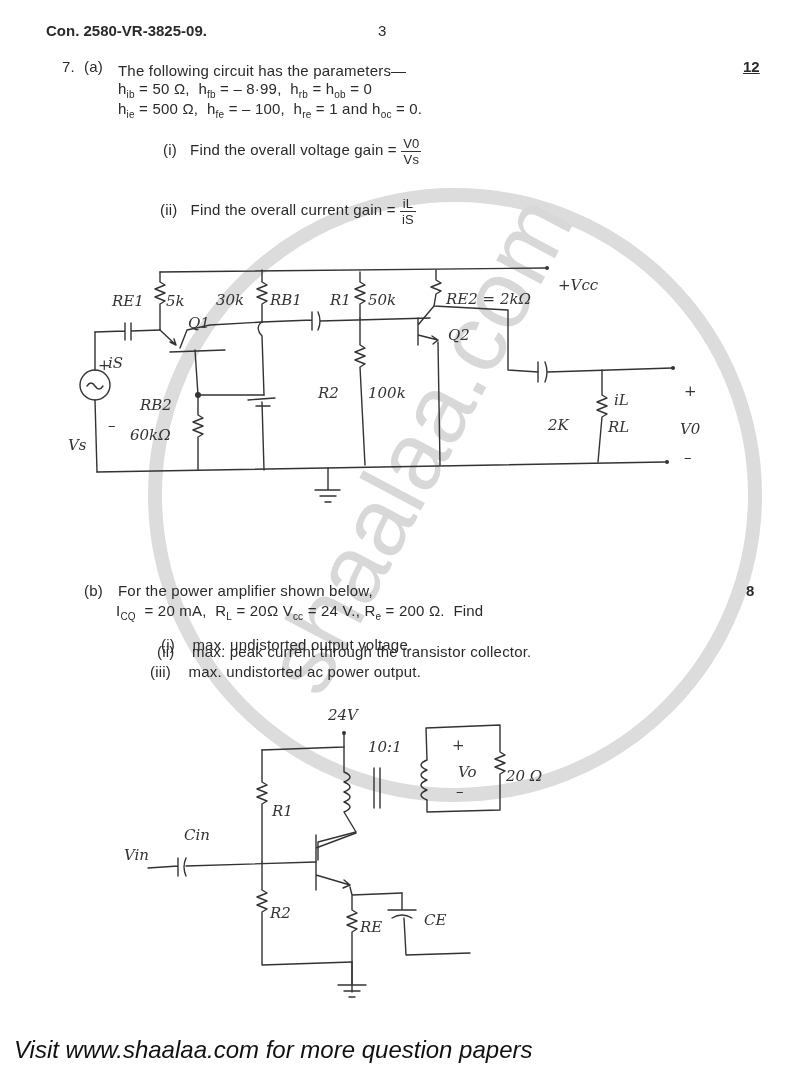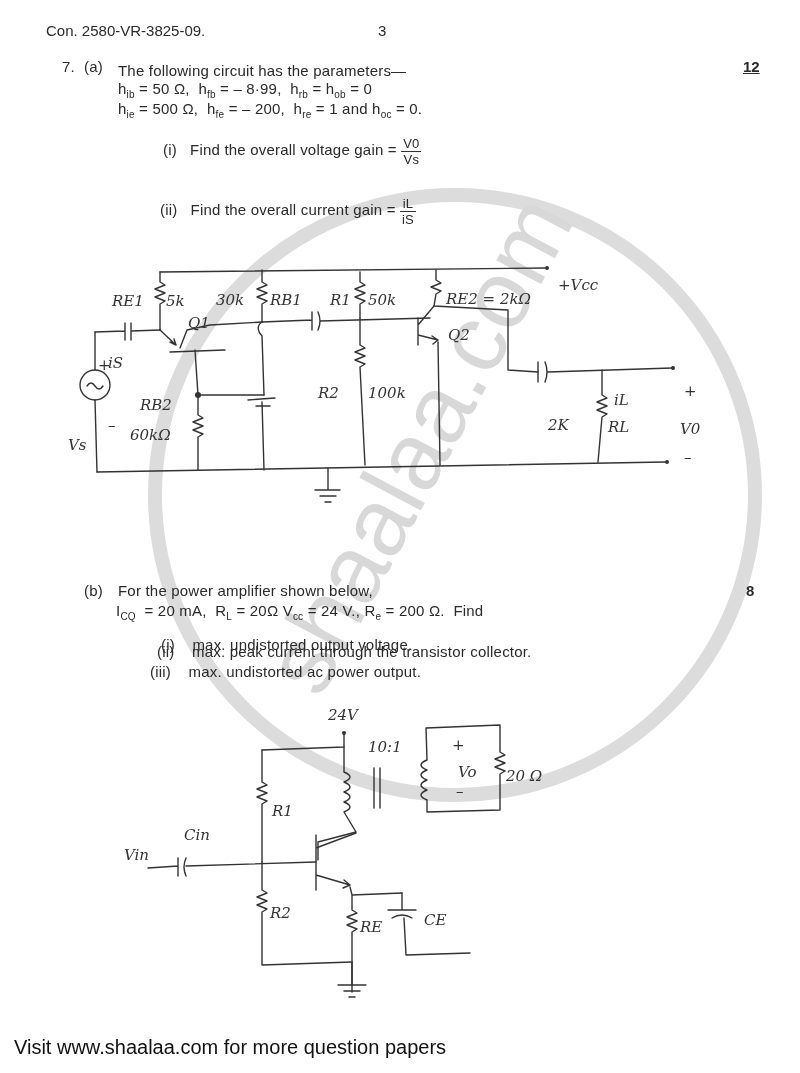--- a/index.html
+++ b/index.html
@@ -1,28 +1,28 @@
 <!DOCTYPE html>
 <html><head>
 <meta charset="utf-8">
 <style>
   html,body{margin:0;padding:0;background:#fff;}
   body{width:800px;height:1073px;position:relative;overflow:hidden;font-family:"Liberation Sans",sans-serif;color:#2a2a2a;}
   .abs{position:absolute;}
-  .hdr{font-weight:normal;font-size:15px;}
+  .hdr{font-weight:bold;font-size:15px;}
   .txt{font-size:15px;white-space:nowrap;letter-spacing:0.2px;}
   .marks{font-size:15px;font-weight:bold;}
   sub{font-size:10px;}
   .frac{display:inline-block;vertical-align:middle;text-align:center;font-size:13px;line-height:15px;}
   .frac .num{display:block;border-bottom:1px solid #333;padding:0 2px;}
   .frac .den{display:block;padding:0 2px;}
   .hand{font-family:"DejaVu Serif",serif;font-style:italic;font-size:15px;fill:#333;}
   svg .w{stroke:#333;stroke-width:1.4;fill:none;stroke-linecap:round;stroke-linejoin:round;}
   .wm{position:absolute;left:0;top:0;pointer-events:none;}
-  .footer{font-size:20px;font-family:"Liberation Sans",sans-serif;color:#111;}
+  .footer{font-size:24px;font-family:"Liberation Sans",sans-serif;color:#111;font-style:italic;}
 </style>
 </head>
 <body>
 
 <svg class="wm" width="800" height="1073">
   <circle cx="455" cy="495" r="300" fill="none" stroke="#dcdcdc" stroke-width="14"></circle>
   <text x="0" y="0" transform="translate(320,700) rotate(-62)" font-family="Liberation Sans, sans-serif" font-size="96" fill="#d8d8d8">shaalaa.com</text>
 </svg>
 
 <div class="abs hdr" style="left:46px;top:22px;">Con. 2580-VR-3825-09.</div>
@@ -30,21 +30,21 @@
 
 <div class="abs txt" style="left:62px;top:58px;">7.</div>
 <div class="abs txt" style="left:84px;top:58px;">(a)</div>
 <div class="abs txt" style="left:118px;top:62px;">The following circuit has the parameters—</div>
 <div class="abs marks" style="left:743px;top:58px;text-decoration:underline;">12</div>
 
 <div class="abs txt" style="left:118px;top:80px;">
   h<sub>ib</sub> = <span>50 Ω</span>,&nbsp; h<sub>fb</sub> = <span>– 8·99</span>,&nbsp; h<sub>rb</sub> = h<sub>ob</sub> = <span>0</span>
 </div>
 <div class="abs txt" style="left:118px;top:100px;">
-  h<sub>ie</sub> = <span>500 Ω</span>,&nbsp; h<sub>fe</sub> = <span>– 200</span>,&nbsp; h<sub>re</sub> = <span>1</span> and h<sub>oc</sub> = <span>0</span>.
+  h<sub>ie</sub> = <span>500 Ω</span>,&nbsp; h<sub>fe</sub> = <span>– 100</span>,&nbsp; h<sub>re</sub> = <span>1</span> and h<sub>oc</sub> = <span>0</span>.
 </div>
 
 <div class="abs txt" style="left:163px;top:136px;">
   <span>(i)</span>&nbsp;&nbsp; <span>Find the overall voltage gain =</span>
   <span class="frac"><span class="num">V0</span><span class="den">Vs</span></span>
 </div>
 <div class="abs txt" style="left:160px;top:196px;">
   <span>(ii)</span>&nbsp;&nbsp; <span>Find the overall current gain =</span>
   <span class="frac"><span class="num">iL</span><span class="den">iS</span></span>
 </div>

